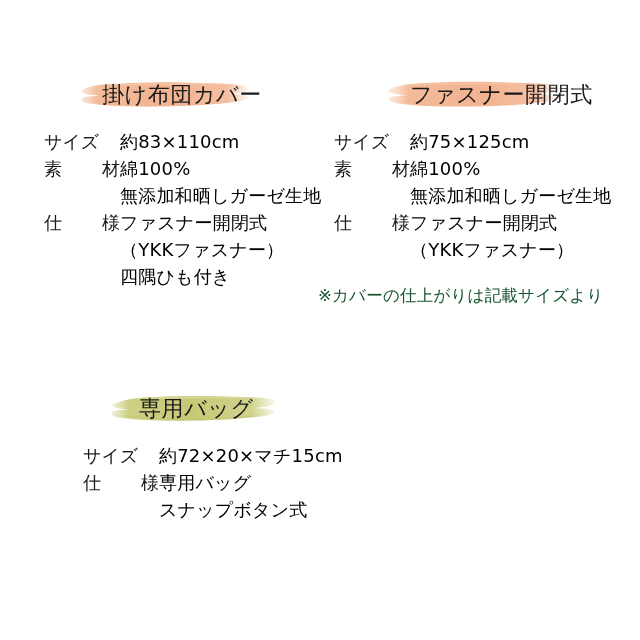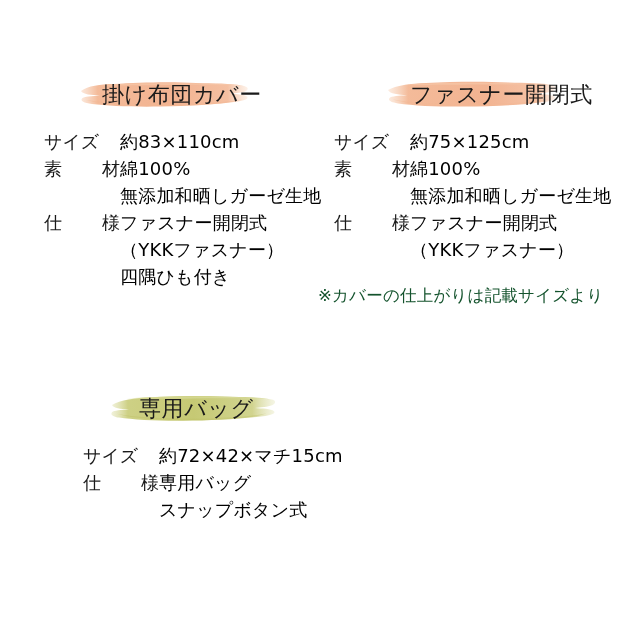--- a/index.html
+++ b/index.html
@@ -245,21 +245,21 @@
           <path fill="#BFC268" fill-opacity="0.45" d="M8,19.8 C29,23.8 68,25.4 100,24.4 C124,23.6 143,22.4 158,19.2 C145,23.8 115,26 84,26.2 C53,26.4 23,24.6 8,19.8 Z"></path>
           <path fill="#DADD9C" fill-opacity="0.65" d="M18,4.6 C47,2.4 91,1.6 124,3 C139,3.6 152,3.8 161,5.2 C146,4.4 117,4 86,4.4 C59,4.7 34,5 18,4.6 Z"></path>
         </svg>
       </div>
       <div class="heading-text">専用バッグ</div>
     </div>
 
     <div class="spec-list">
       <div class="spec-row">
         <span class="spec-label single">サイズ</span>
-        <span class="spec-value">約72×42×マチ15cm</span>
+        <span class="spec-value">約72×20×マチ15cm</span>
       </div>
       <div class="spec-row">
         <span class="spec-label">仕様</span>
         <span class="spec-value">専用バッグ</span>
       </div>
       <div class="spec-row continuation">
         <span class="spec-label">仕様</span>
         <span class="spec-value cont">スナップボタン式</span>
       </div>
     </div>

